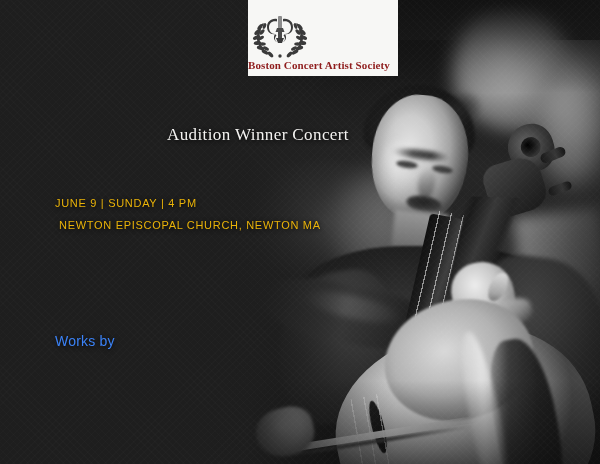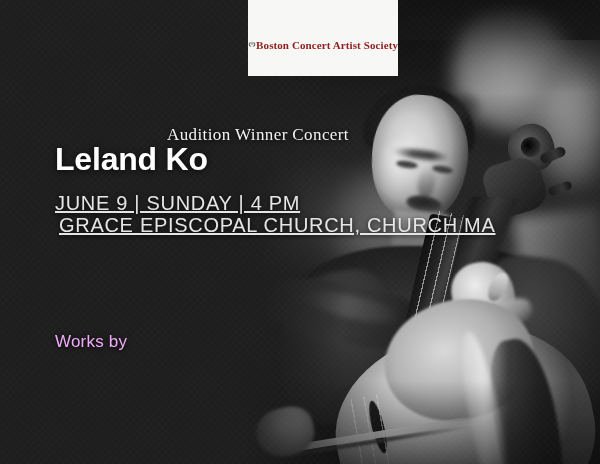--- a/index.html
+++ b/index.html
@@ -447,21 +447,22 @@
     pointer-events: none;
   }
 
   
   .logo-card {
     position: absolute;
     left: 248px; top: 0;
     width: 150px; height: 76px;
     background: #f7f7f5;
     display: flex;
-    align-items: center;
+    flex-direction: column;
+    align-items: flex-start;
     justify-content: flex-start;
     padding-top: 12px;
     box-sizing: border-box;
   }
   .logo-emblem { width: 64px; height: 46px; display: block; }
   .logo-text {
     font-family: "Liberation Serif", serif;
     font-size: 11px;
     font-weight: bold;
     color: #8f1d1d;
@@ -492,37 +493,36 @@
     font-weight: bold;
     color: #ffffff;
     letter-spacing: -.2px;
     text-shadow: 0 1px 6px rgba(0,0,0,.8);
   }
   .detail-block {
     position: absolute;
     left: 55px; top: 192px;
   }
   .detail-line {
-    font-size: 20px;
-    color: #e5e5e5;
+    font-size: 11px;
+    color: #eab308;
     letter-spacing: .7px;
     line-height: 22px;
     text-shadow: 0 1px 5px rgba(0,0,0,.85);
     white-space: nowrap;
-    text-decoration: underline;
   }
   .detail-line.venue { padding-left: 4px; }
 
   .works-block {
     position: absolute;
     left: 55px; top: 332px;
   }
   .works-line {
-    font-size: 17px;
-    color: #f0abfc;
+    font-size: 14px;
+    color: #3b82f6;
     letter-spacing: .2px;
     line-height: 19px;
     text-shadow: 0 1px 5px rgba(0,0,0,.85);
     white-space: nowrap;
   }
 </style>
 </head>
 <body>
 
 <div id="poster">
@@ -629,24 +629,23 @@
         </g>
 
         <circle cx="64" cy="88" r="3.4"></circle>
       </g>
     </svg>
     <div class="logo-text">Boston Concert Artist Society</div>
   </div>
 
   <div class="kicker">Audition Winner Concert</div>
 
-  <div class="artist-name">Leland Ko</div>
 
   <div class="detail-block">
     <div class="detail-line">JUNE 9 | SUNDAY | 4 PM</div>
-    <div class="detail-line venue">GRACE EPISCOPAL CHURCH, CHURCH MA</div>
+    <div class="detail-line venue">NEWTON EPISCOPAL CHURCH, NEWTON MA</div>
   </div>
 
   <div class="works-block">
     <div class="works-line">Works by</div>
   </div>
 
 </div>
 
 </body></html>

